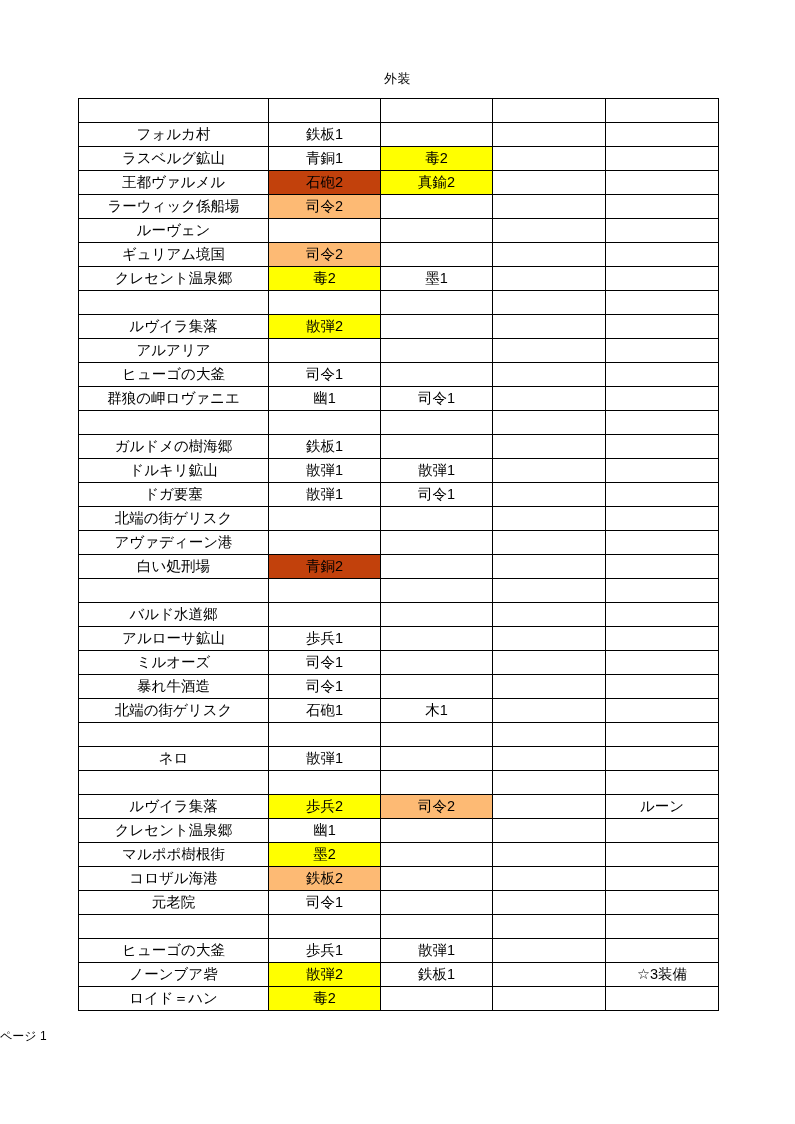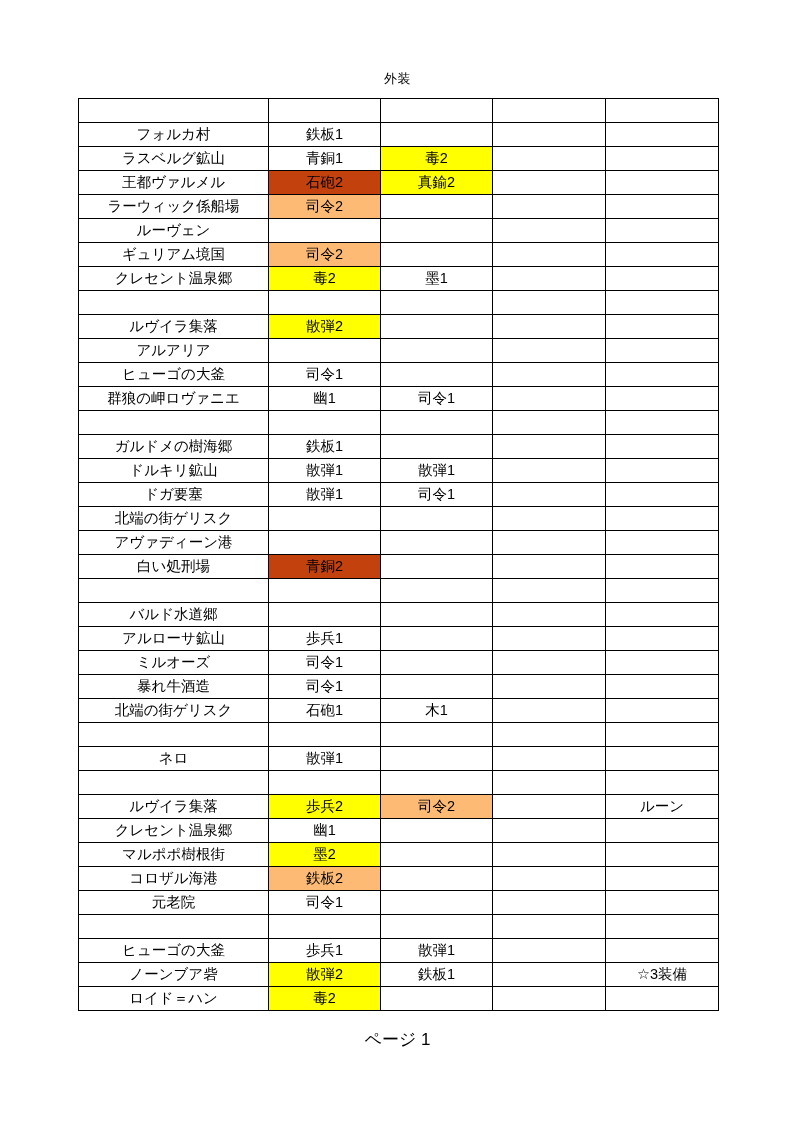--- a/index.html
+++ b/index.html
@@ -63,22 +63,22 @@
   
   .fill-yellow { background: #ffff00; }
   .fill-orange { background: #c2410c; }
   .fill-green  { background: #fdba74; }
 
   .page-footer {
     position: absolute;
     top: 1028px;
     left: 0;
     width: 795px;
-    text-align: center;
-    font-size: 17px;
+    text-align: left;
+    font-size: 12px;
   }
 </style>
 </head>
 <body>
 
 <div class="page">
 
   <div class="doc-title">外装</div>
 
   <div class="table-wrap">

